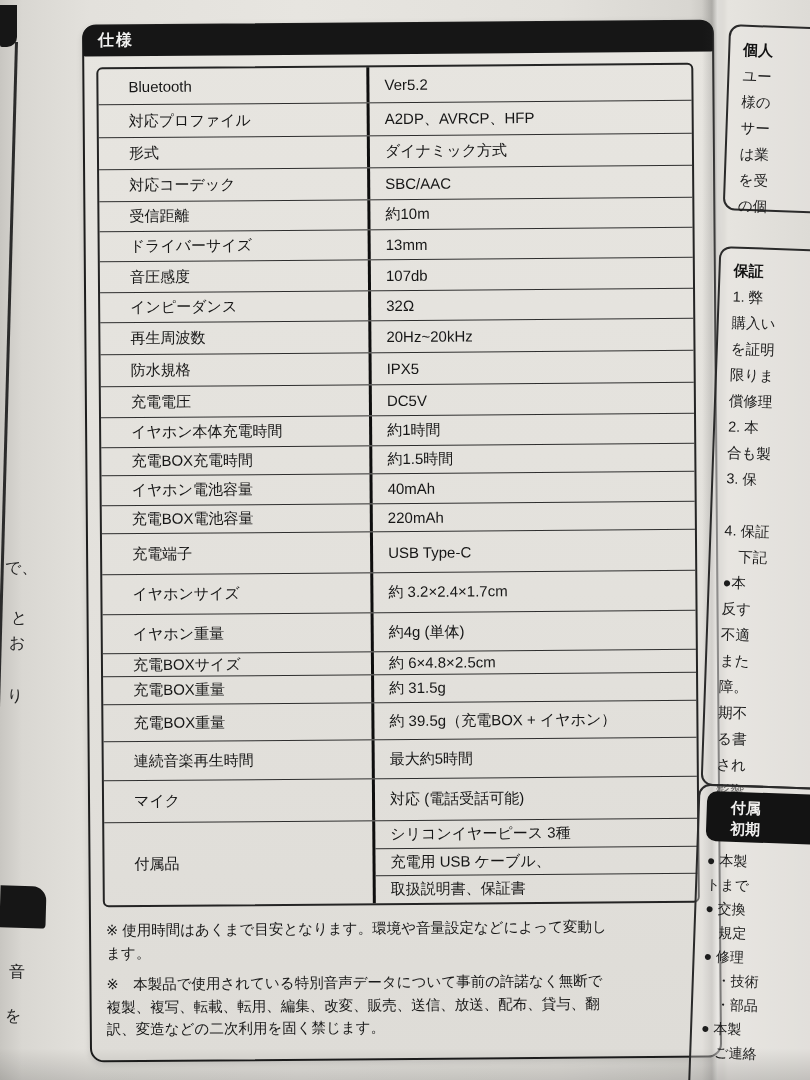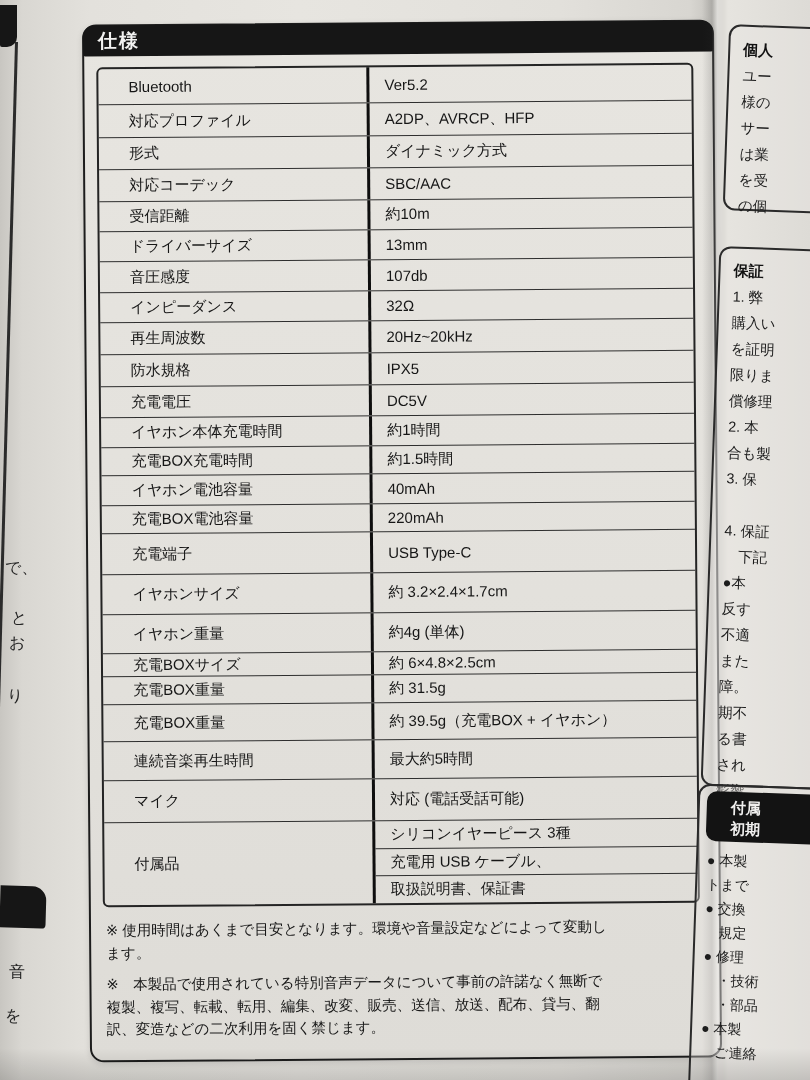--- a/index.html
+++ b/index.html
@@ -21,21 +21,21 @@
   .lfold{position:absolute;left:15px;top:42px;width:2.5px;height:1060px;background:#2b2b2b;transform:rotate(1.55deg);transform-origin:top left;}
   .lfragtext{position:absolute;font-size:16px;color:#242424;}
 
   
   .panel{position:absolute;left:86px;top:22px;width:628px;height:1034px;
     border:2.5px solid #1d1d1d;border-radius:14px;transform:rotate(-0.45deg);
     background:linear-gradient(180deg,#e7e5e0 0%,#e3e1dc 55%,#dedcd7 100%);
     box-shadow:0 2px 6px rgba(0,0,0,.12);}
   .panel-header{position:absolute;left:-1px;top:-1px;width:calc(100% + 2px);height:31px;
     background:#161616;border-radius:11px 11px 2px 2px;display:flex;align-items:center;}
-  .panel-title{color:#f2f2f1;font-weight:bold;font-size:19px;letter-spacing:2px;padding-left:15px;text-align:center;}
+  .panel-title{color:#f2f2f1;font-weight:bold;font-size:16px;letter-spacing:2px;padding-left:15px;text-align:center;}
   .spec-table{position:absolute;left:12px;top:41px;width:597px;height:840px;
     border:2px solid #242424;border-radius:6px;display:flex;flex-direction:column;box-sizing:border-box;}
   .trow{display:flex;box-sizing:border-box;}
   .trow + .trow{border-top:1.5px solid #2e2e2e;}
   .tlabel{width:268px;padding-left:30px;display:flex;align-items:center;font-size:15px;color:#161616;box-sizing:border-box;}
   .tvalue{flex:1;border-left:3px solid #0e0e0e;padding-left:15px;display:flex;align-items:center;font-size:15px;color:#161616;box-sizing:border-box;}
   .acc-col{flex-direction:column;align-items:stretch;padding-left:0;display:flex;}
   .acc-line{flex:1;display:flex;align-items:center;padding-left:15px;}
   .acc-line + .acc-line{border-top:1.5px solid #2e2e2e;}
   .notes{position:absolute;left:15px;top:893px;width:596px;font-size:14.5px;line-height:1.56;color:#181818;}

